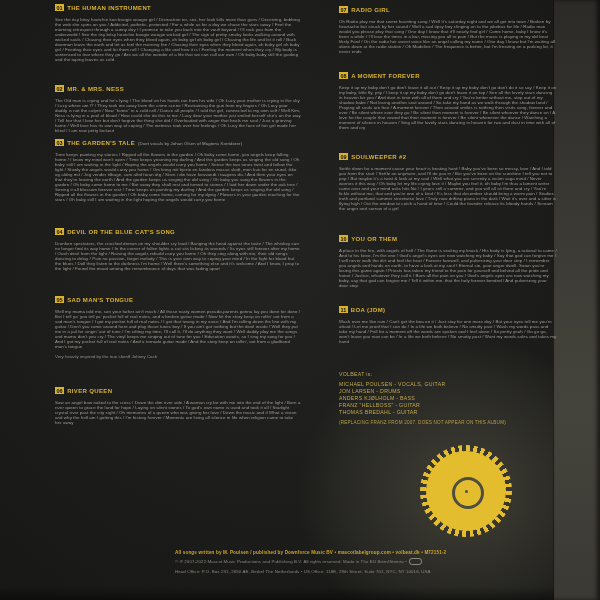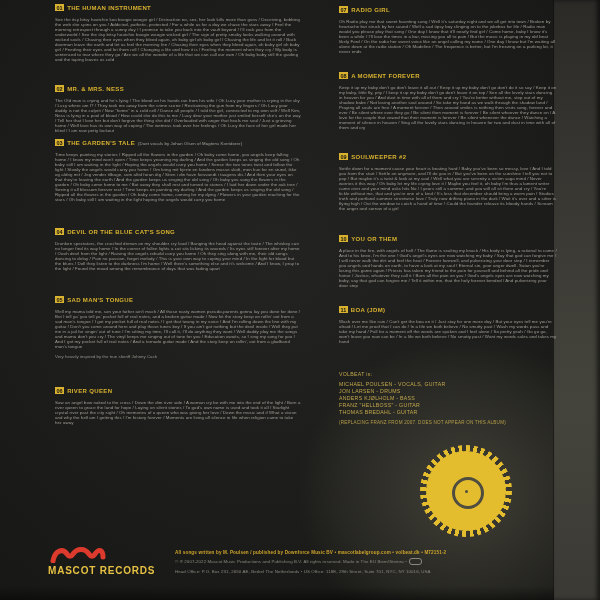--- a/index.html
+++ b/index.html
@@ -154,25 +154,19 @@
     <div class="credit-disclaimer">(REPLACING FRANZ FROM 2007. DOES NOT APPEAR ON THIS ALBUM)</div>
   </div>
 
   <div class="blade">
     <div class="blade-teeth"></div>
     <div class="blade-disc"></div>
     <div class="blade-ring"></div>
     <div class="blade-dot"></div>
   </div>
 
-  <div class="mascot">
-    <svg width="56" height="17" viewBox="0 0 56 17">
-      <path d="M3 15 C5 4 13 2 17 8 C19 11 21 11 23 8 C27 2 35 2 39 8 C41 11 43 11 45 8 C49 2 53 4 53 11" stroke="#dd3a2e" stroke-width="5" fill="none" stroke-linecap="round"></path>
-    </svg>
-    <div class="mascot-text">MASCOT RECORDS</div>
-  </div>
 
   <div class="fineprint">
     <div class="fp1">All songs written by M. Poulsen / published by Downforce Music BV  •  mascotlabelgroup.com  •  volbeat.dk  •  M72151-2</div>
     <div class="fp2"><span>© ℗ 2007-2022 Mascot Music Productions and Publishing B.V. All rights reserved. Made in The EU   Biem/Stemra •</span><span class="disc-badge"></span></div>
     <div class="fp3">Head Office: P.O. Box 231, 2650 AE, Berkel The Netherlands • US Office: 118E, 29th Street, Suite 701, NYC, NY 10016, USA</div>
   </div>
 </div>
 
 </body></html>

